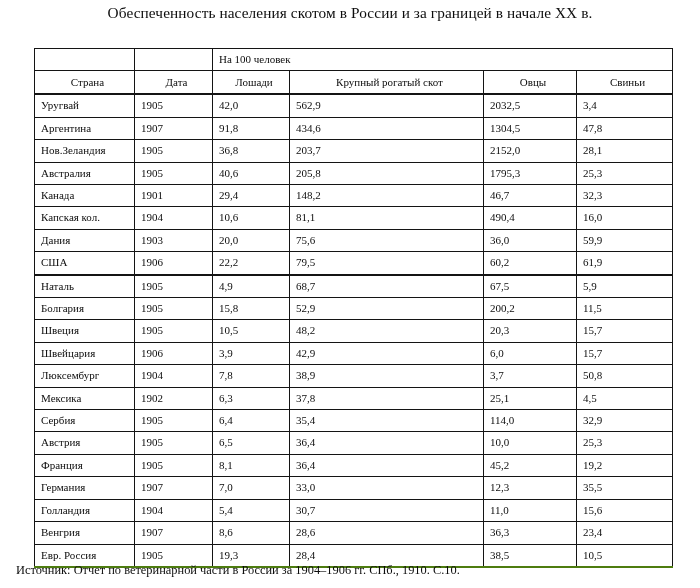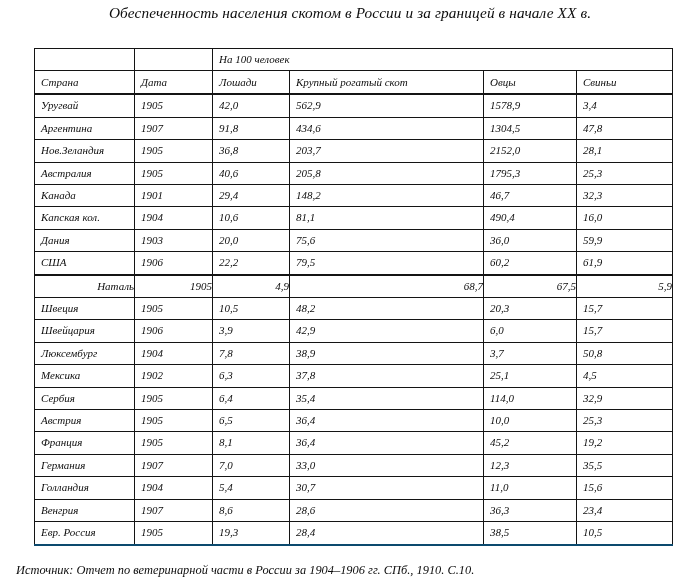--- a/index.html
+++ b/index.html
@@ -15,21 +15,20 @@
     color: #111111;
     position: relative;
     overflow: hidden;
   }
 
   .page {
     width: 700px;
     height: 448px;
     position: relative;
     box-sizing: border-box;
-    font-style: italic;
   }
 
   .doc-title {
     position: absolute;
     left: 0;
     top: 4px;
     width: 700px;
     text-align: center;
     font-size: 15.3px;
     letter-spacing: 0.1px;
@@ -77,30 +76,30 @@
   }
 
   table.cattle thead th.group-span {
     height: 21px;
     line-height: 21px;
   }
 
   table.cattle thead th.head-label {
     height: 22px;
     line-height: 22px;
+    text-align: center;
   }
 
   
   tr.sep-above td {
     border-top: 2px solid #141414;
-    text-align: right;
   }
 
   tbody tr:last-child td {
-    border-bottom: 2px solid #0c4a6e;
+    border-bottom: 2px solid #4d7c0f;
   }
 
   thead tr:last-child th {
     border-bottom: 2px solid #141414;
   }
 
   .source-note {
     position: absolute;
     left: 16px;
     top: 563px;
@@ -140,21 +139,21 @@
           <th class="head-label">Овцы</th>
           <th class="head-label">Свиньи</th>
         </tr>
       </thead>
       <tbody id="table-body">
           <tr>
             <td>Уругвай</td>
             <td>1905</td>
             <td>42,0</td>
             <td>562,9</td>
-            <td>1578,9</td>
+            <td>2032,5</td>
             <td>3,4</td>
           </tr>
           <tr>
             <td>Аргентина</td>
             <td>1907</td>
             <td>91,8</td>
             <td>434,6</td>
             <td>1304,5</td>
             <td>47,8</td>
           </tr>
@@ -208,20 +207,28 @@
           </tr>
           <tr class="sep-above">
             <td>Наталь</td>
             <td>1905</td>
             <td>4,9</td>
             <td>68,7</td>
             <td>67,5</td>
             <td>5,9</td>
           </tr>
           <tr>
+            <td>Болгария</td>
+            <td>1905</td>
+            <td>15,8</td>
+            <td>52,9</td>
+            <td>200,2</td>
+            <td>11,5</td>
+          </tr>
+          <tr>
             <td>Швеция</td>
             <td>1905</td>
             <td>10,5</td>
             <td>48,2</td>
             <td>20,3</td>
             <td>15,7</td>
           </tr>
           <tr>
             <td>Швейцария</td>
             <td>1906</td>

